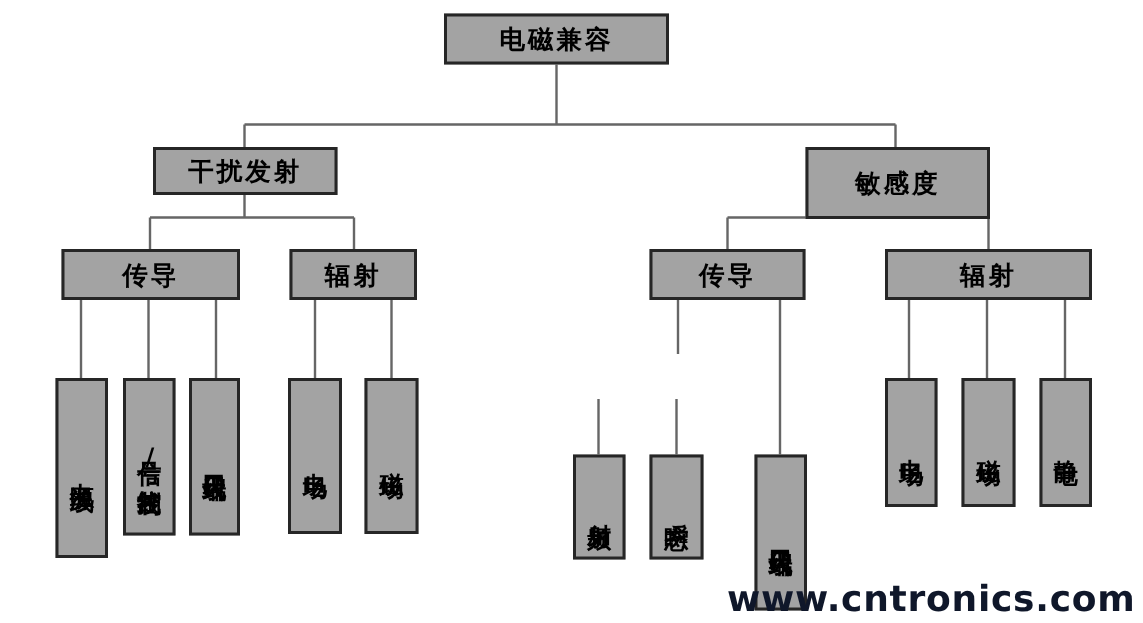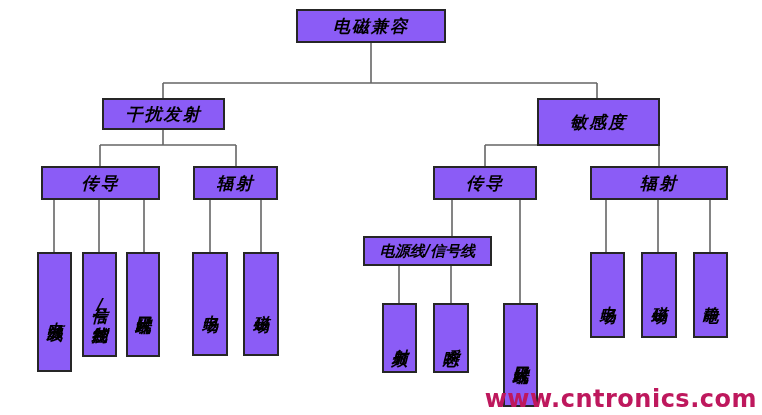--- a/index.html
+++ b/index.html
@@ -17,28 +17,27 @@
   }
   #connectors {
     position: absolute;
     top: 0;
     left: 0;
   }
   .node {
     position: absolute;
     box-sizing: border-box;
     border: 2px solid #262626;
-    background: #8b5cf6;
+    background: #a3a3a3;
     display: flex;
     align-items: center;
     justify-content: center;
     font-weight: bold;
     color: #000000;
     text-align: left;
-    font-style: italic;
   }
   .h-node {
     font-size: 17px;
     letter-spacing: 2px;
     white-space: nowrap;
   }
   .h-node.small {
     font-size: 15px;
     letter-spacing: 0;
   }
@@ -51,21 +50,21 @@
   }
   .v-node.tight {
     letter-spacing: 0;
   }
   .watermark {
     position: absolute;
     right: 5px;
     bottom: 2px;
     font-size: 24px;
     font-weight: bold;
-    color: #be185d;
+    color: #0f172a;
     letter-spacing: 0.5px;
     user-select: none;
   }
 </style>
 </head>
 <body>
 
 <div id="canvas">
 
   <svg id="connectors" width="762" height="415" viewBox="0 0 762 415">
@@ -106,21 +105,20 @@
   <div class="node h-node" style="left:433px; top:166px; width:104px; height:34px;">传导</div>
   <div class="node h-node" style="left:590px; top:166px; width:138px; height:34px;">辐射</div>
 
   <div class="node v-node" style="left:37px; top:252px; width:35px; height:120px;">电源线</div>
   <div class="node v-node tight" style="left:82px; top:252px; width:35px; height:105px;">信号/控制线</div>
   <div class="node v-node tight" style="left:126px; top:252px; width:34px; height:105px;">天线端口</div>
 
   <div class="node v-node" style="left:192px; top:252px; width:36px; height:104px;">电场</div>
   <div class="node v-node" style="left:243px; top:252px; width:36px; height:104px;">磁场</div>
 
-  <div class="node h-node small" style="left:363px; top:236px; width:129px; height:30px;">电源线/信号线</div>
   <div class="node v-node" style="left:382px; top:303px; width:35px; height:70px;">射频</div>
   <div class="node v-node" style="left:433px; top:303px; width:36px; height:70px;">瞬态</div>
   <div class="node v-node tight" style="left:503px; top:303px; width:35px; height:104px;">天线端口</div>
 
   <div class="node v-node" style="left:590px; top:252px; width:35px; height:86px;">电场</div>
   <div class="node v-node" style="left:641px; top:252px; width:36px; height:86px;">磁场</div>
   <div class="node v-node" style="left:693px; top:252px; width:35px; height:86px;">静电</div>
 
   <div class="watermark">www.cntronics.com</div>
 

